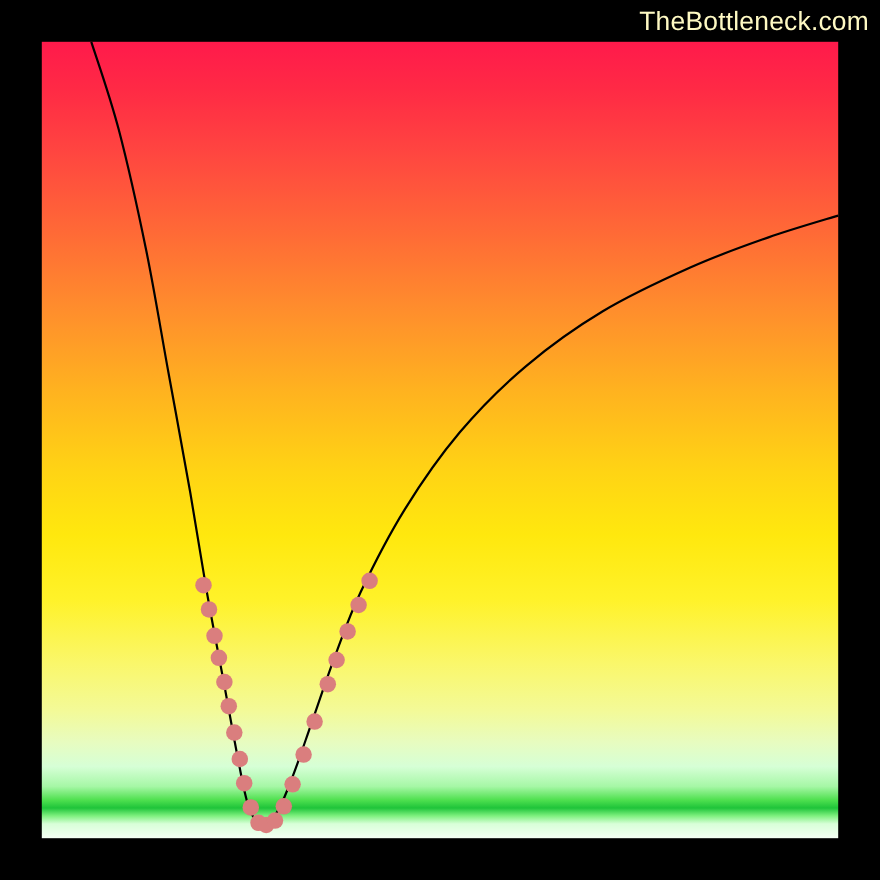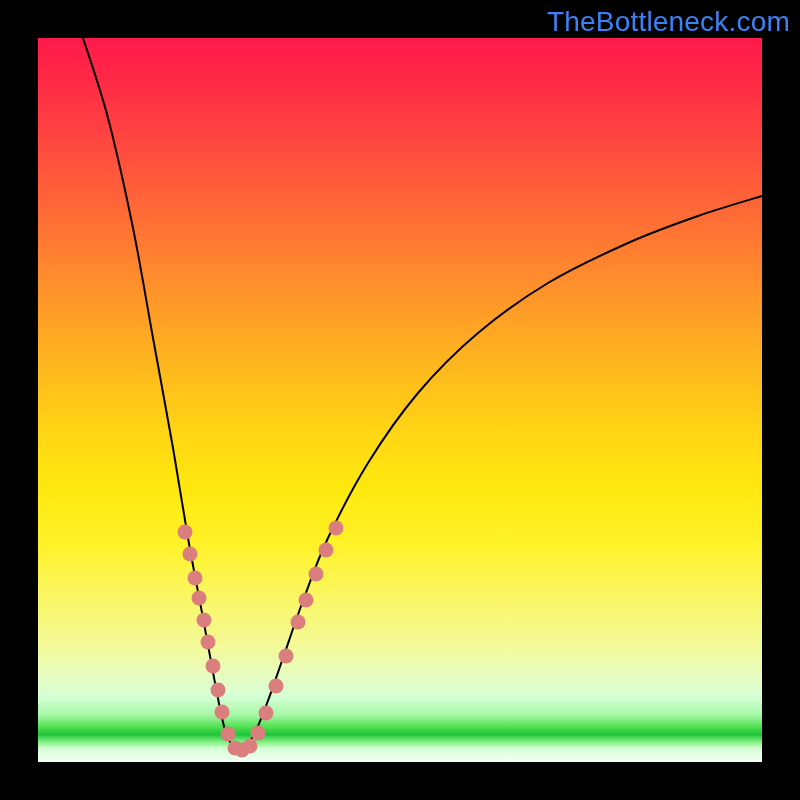--- a/index.html
+++ b/index.html
@@ -14,22 +14,22 @@
   .frame {
     position: relative;
     width: 800px;
     height: 800px;
     background: #000;
   }
   .watermark {
     position: absolute;
     top: 6px;
     right: 10px;
-    color: #3b82f6;
-    font-size: 28px;
+    color: #fef9c3;
+    font-size: 24px;
     font-weight: 500;
     letter-spacing: 0.2px;
     z-index: 10;
     user-select: none;
   }
   .plot-area {
     position: absolute;
     left: 38px;
     top: 38px;
     width: 724px;

